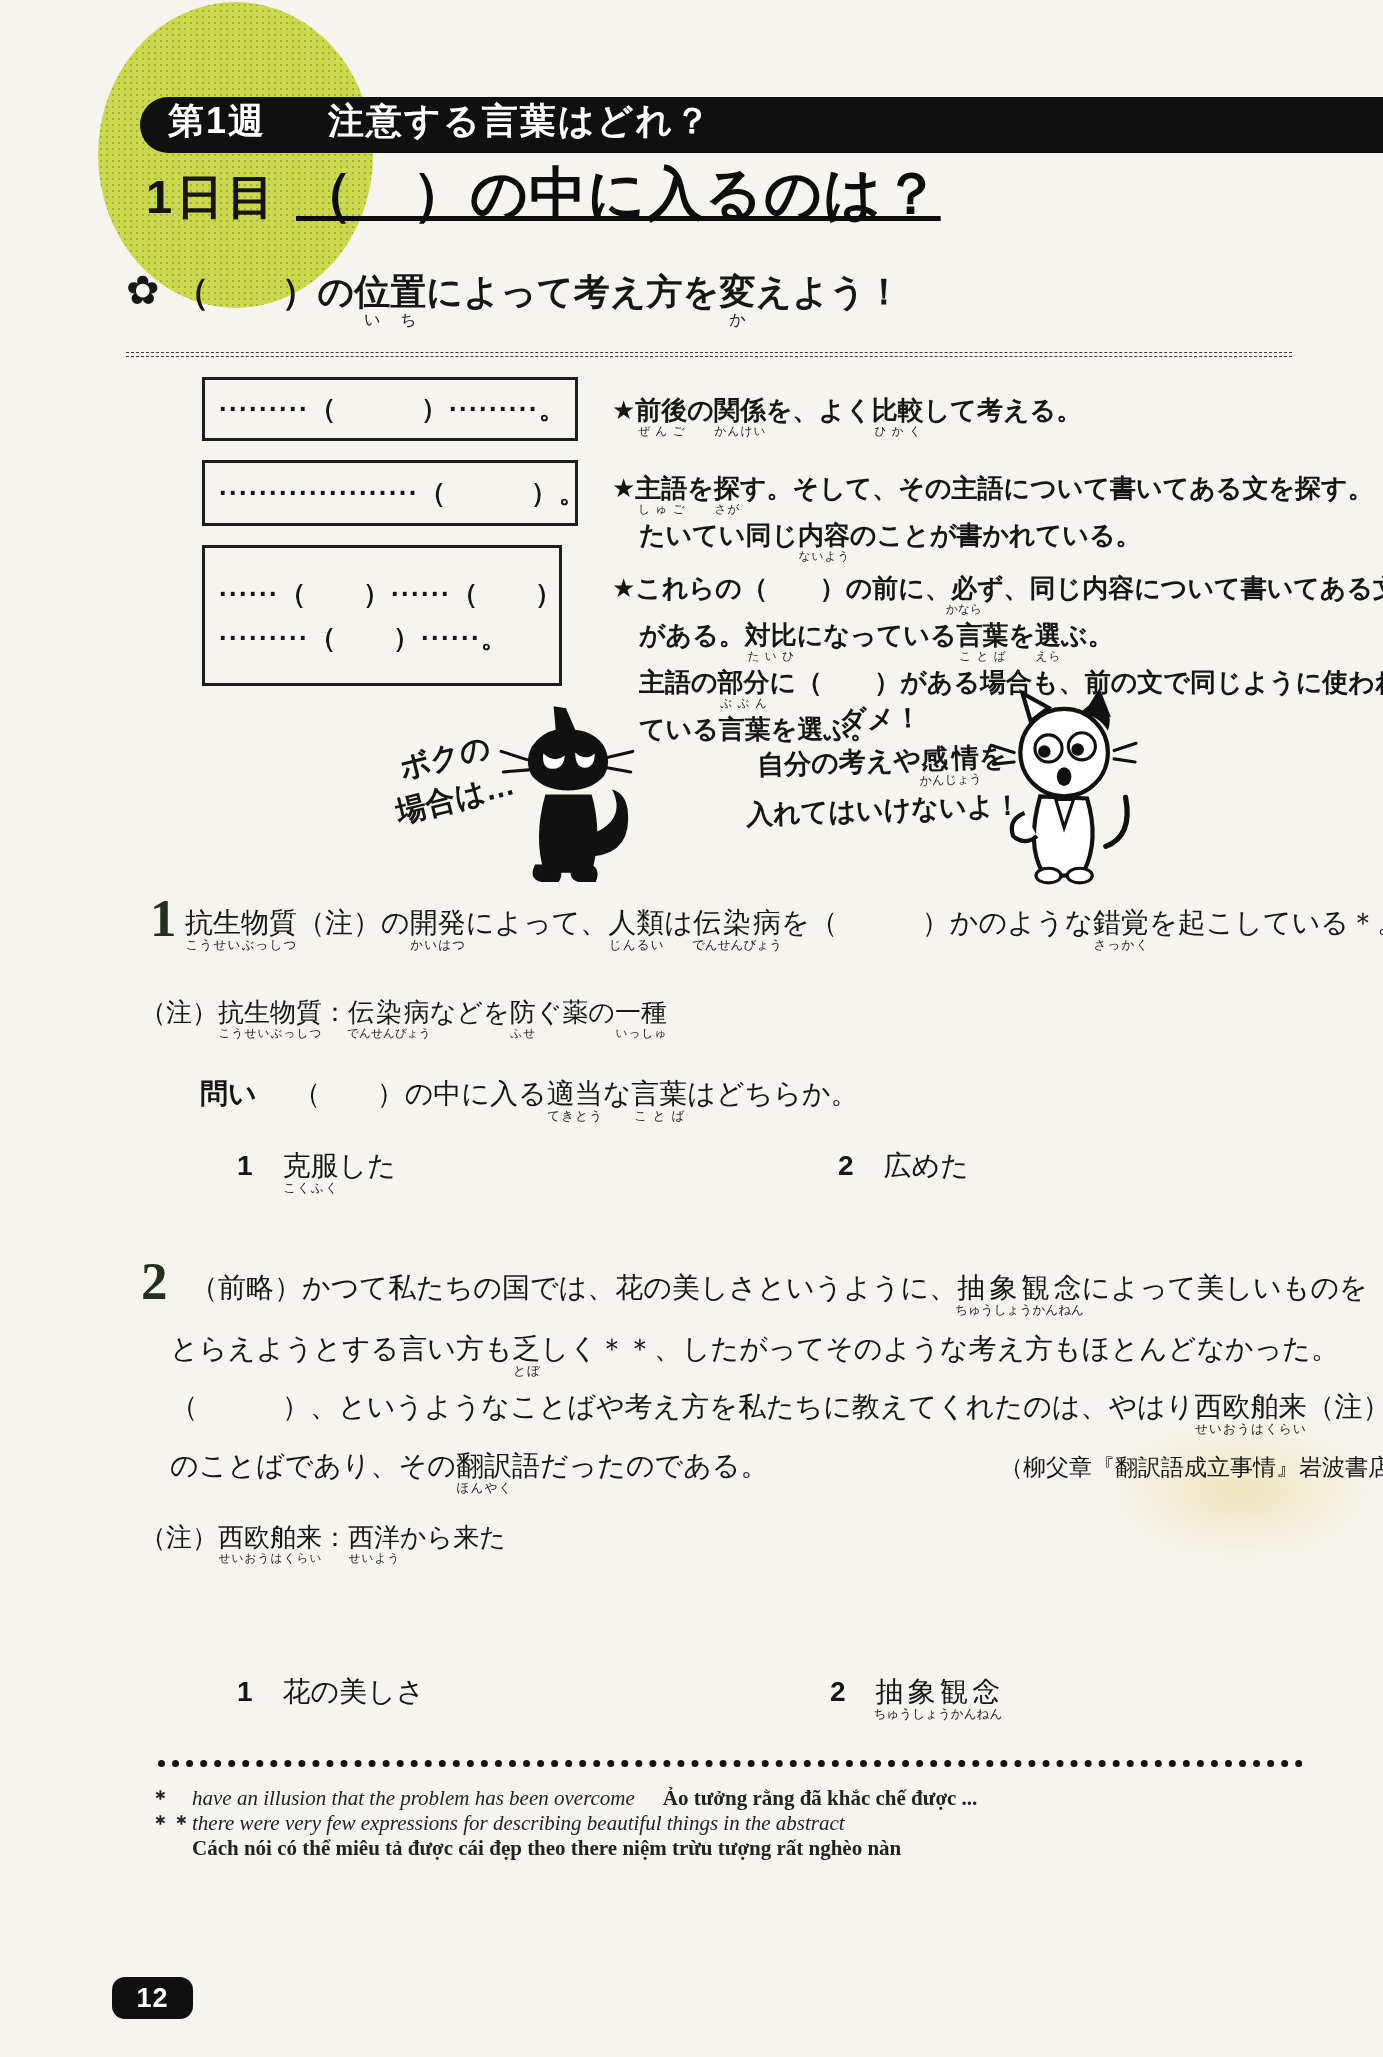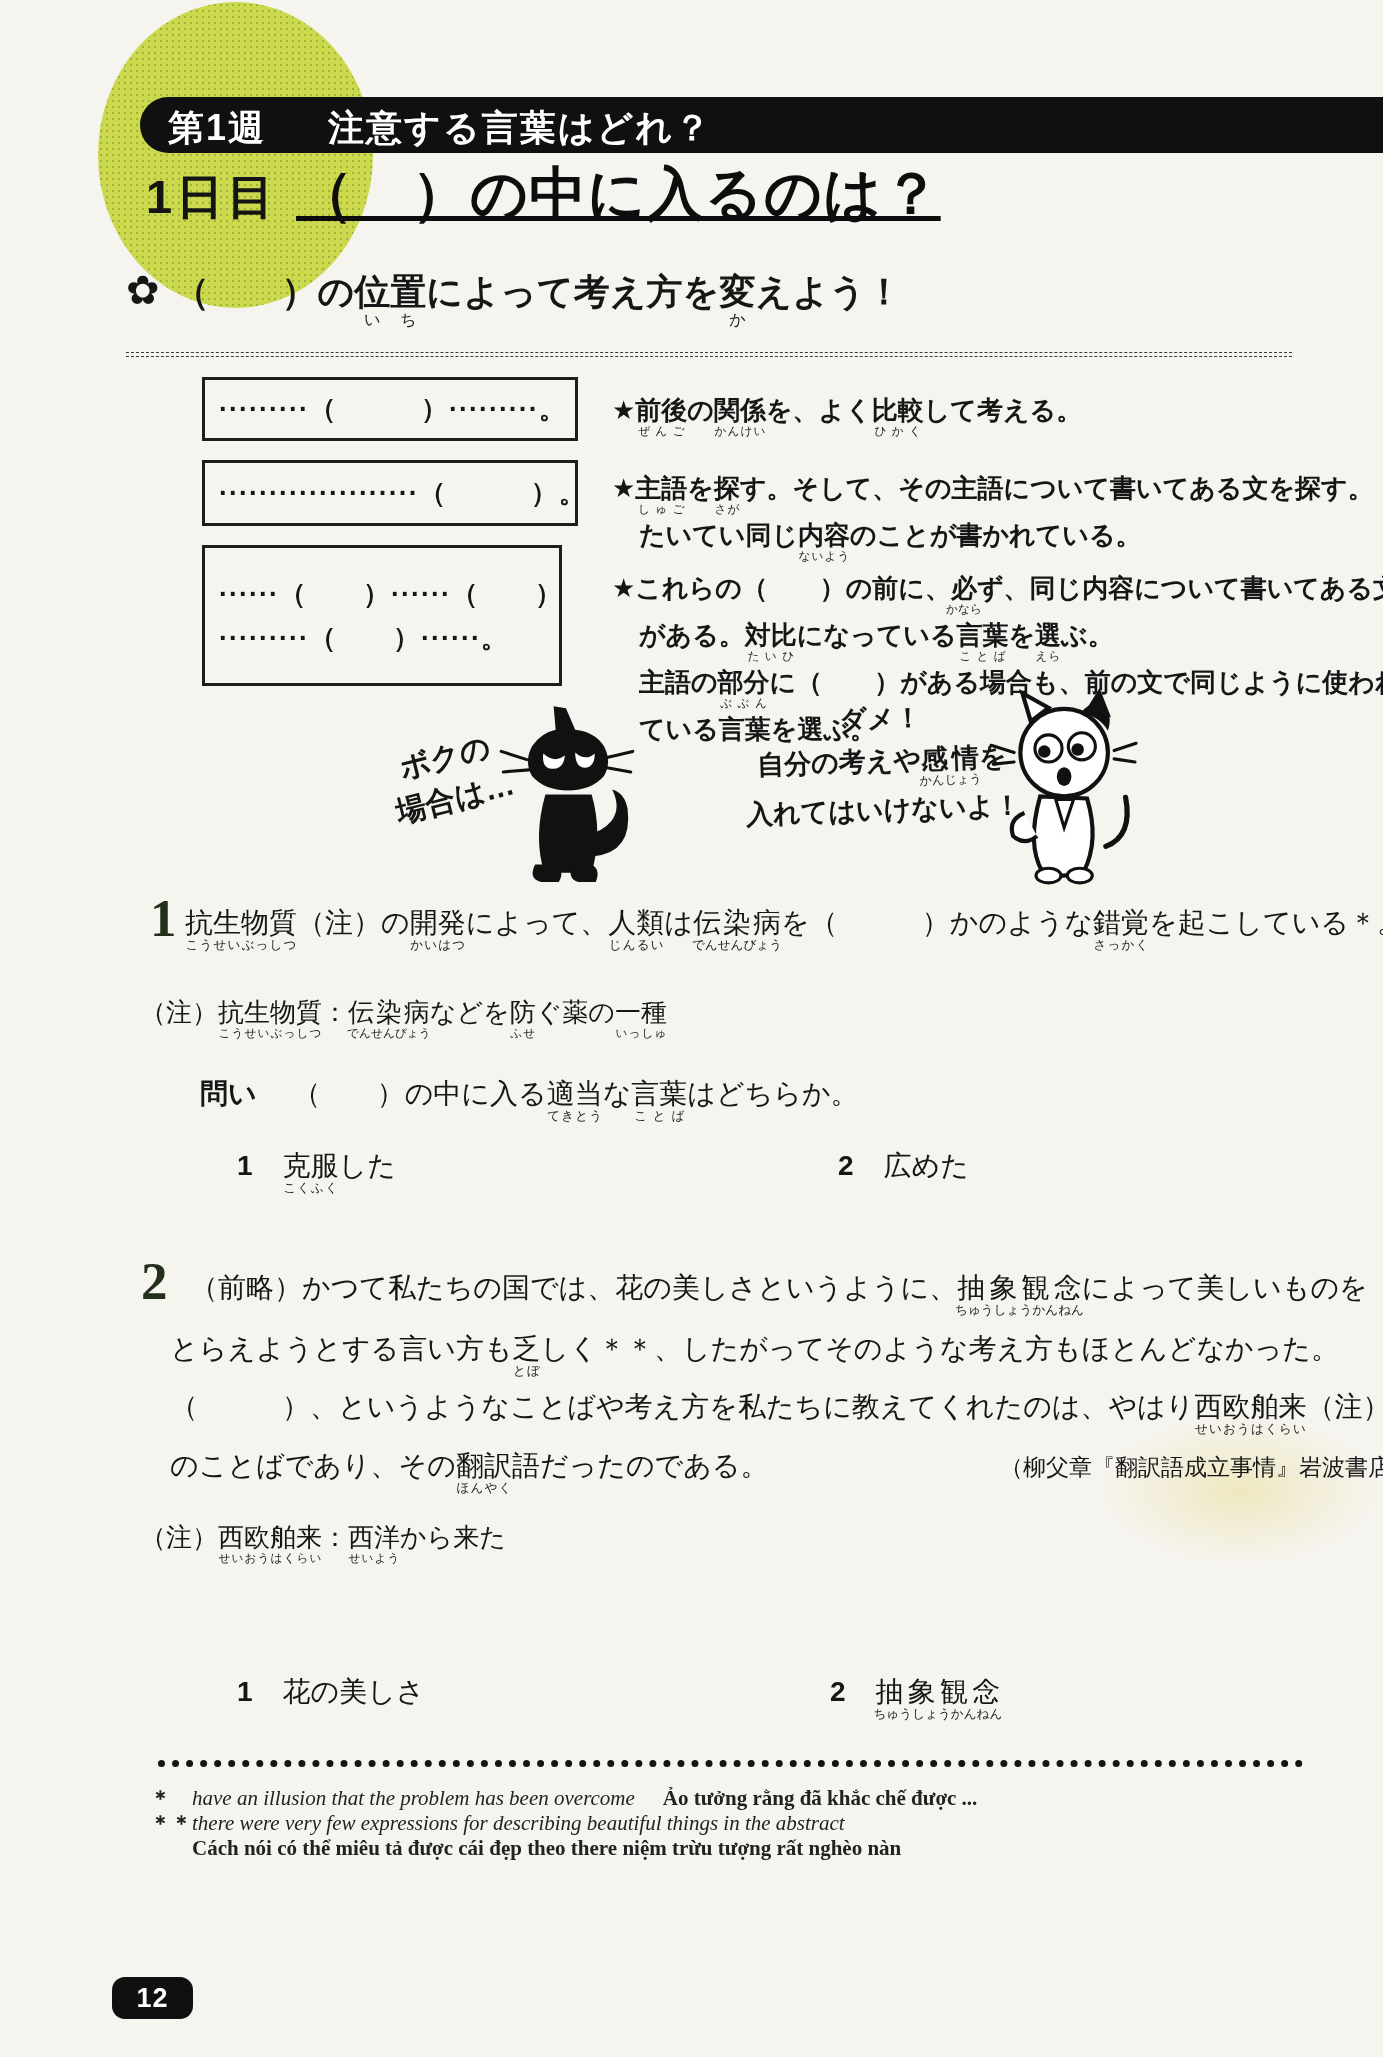--- a/index.html
+++ b/index.html
@@ -14,21 +14,21 @@
 
   
   .green-circle {
     left:98px; top:2px; width:275px; height:306px; border-radius:50%;
     background-color:#ccd94f;
     background-image:radial-gradient(#9fb534 1.4px, rgba(0,0,0,0) 1.5px);
     background-size:6px 6px; z-index:1;
   }
   .header-bar {
     left:140px; top:97px; right:0; height:56px; background:#101010;
-    border-radius:28px 0 0 28px; z-index:2; display:flex; align-items:flex-end;
+    border-radius:28px 0 0 28px; z-index:2; display:flex; align-items:flex-start;
     color:#ffffff; font-weight:800; font-size:36px; letter-spacing:2px;
   }
   .week-label { margin-left:28px; }
   .week-title { margin-left:62px; }
   .day-label { left:146px; top:166px; z-index:3; font-size:47px; font-weight:900; letter-spacing:4px; color:#141414; }
   .page-title { left:296px; top:156px; z-index:3; font-size:57px; font-weight:900; letter-spacing:1px; color:#0d0d0d; white-space:nowrap;text-decoration:underline; }
 
   
   .lead { left:126px; top:268px; font-size:36px; font-weight:800; white-space:nowrap; z-index:3; display:flex; align-items:flex-start; }
   .flower { font-size:40px; margin-right:14px; line-height:44px; }

